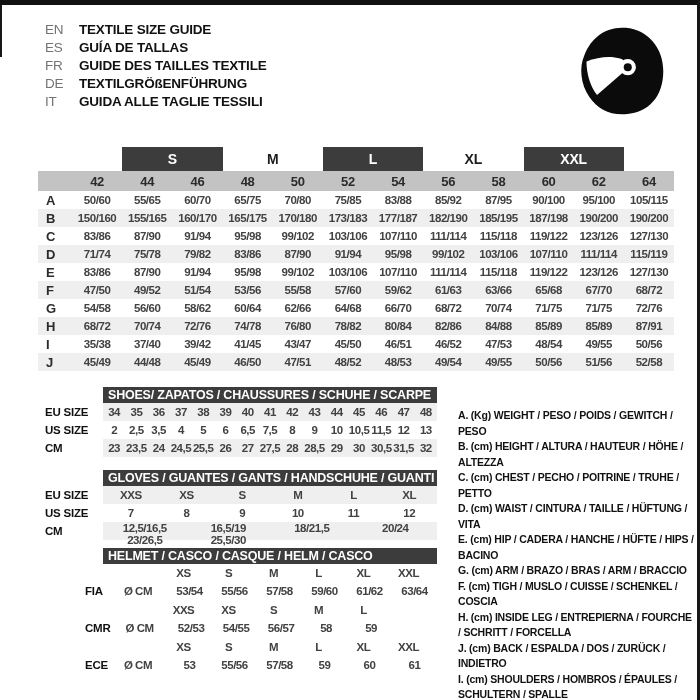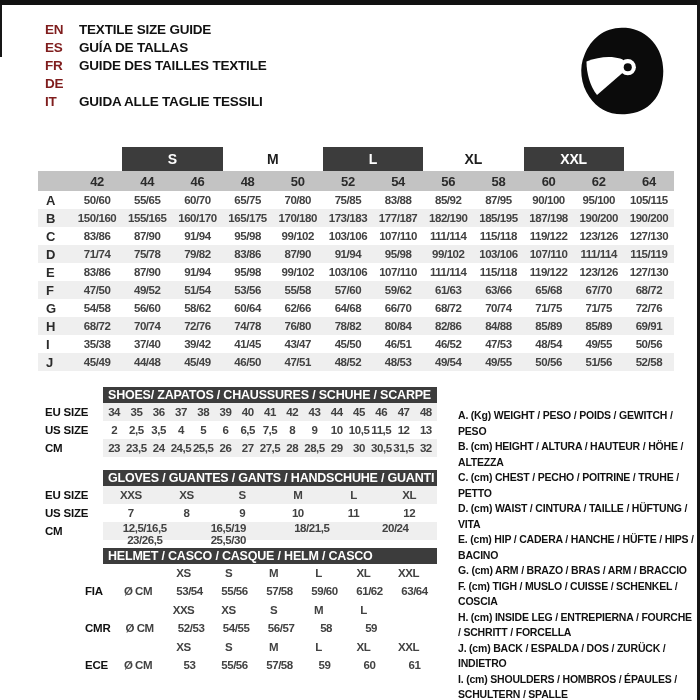--- a/index.html
+++ b/index.html
@@ -6,21 +6,21 @@
   .page{position:relative;width:700px;height:700px;background:#ffffff;overflow:hidden;
         font-family:"Liberation Sans","DejaVu Sans",sans-serif;}
   
   .top-border{position:absolute;left:0;top:0;width:700px;height:5px;background:#111;}
   .right-border{position:absolute;right:0;top:0;width:3px;height:700px;background:#161616;}
   .left-stub{position:absolute;left:0;top:5px;width:2px;height:52px;background:#161616;}
 
   
   .lang-header{position:absolute;left:45px;top:20px;}
   .lang-row{display:flex;height:18px;align-items:center;}
-  .lang-code{width:34px;font-weight:bold;font-size:13.5px;color:#7f1d1d;letter-spacing:-0.2px;}
+  .lang-code{width:34px;font-weight:normal;font-size:13.5px;color:#737373;letter-spacing:-0.2px;}
   .lang-text{font-weight:bold;font-size:13.5px;color:#111;letter-spacing:-0.2px;white-space:nowrap;}
 
   .helmet-icon{position:absolute;left:574px;top:20px;width:96px;height:104px;}
 
   
   .main-table{position:absolute;left:38px;top:147px;width:636px;}
   .group-row,.band-row,.trow{display:grid;grid-template-columns:34px repeat(12,1fr);}
   .group-row{height:24px;}
   .group{display:flex;align-items:center;justify-content:center;
          font-weight:bold;font-size:14px;color:#1d1d1d;letter-spacing:-0.2px;}
@@ -73,20 +73,21 @@
       <div class="lang-row">
         <span class="lang-code">ES</span>
         <span class="lang-text">GUÍA DE TALLAS</span>
       </div>
       <div class="lang-row">
         <span class="lang-code">FR</span>
         <span class="lang-text">GUIDE DES TAILLES TEXTILE</span>
       </div>
       <div class="lang-row">
         <span class="lang-code">DE</span>
+        <span class="lang-text">TEXTILGRÖßENFÜHRUNG</span>
       </div>
       <div class="lang-row">
         <span class="lang-code">IT</span>
         <span class="lang-text">GUIDA ALLE TAGLIE TESSILI</span>
       </div>
     </header>
 
   <div class="helmet-icon">
     <svg viewBox="0 0 100 100" width="96" height="104" aria-hidden="true">
       <path d="M54,4 C77,6 93,25 93,49 C93,75 78,93 53,94 C37,95 24,88 16,76 C7,63 5,45 11,32 C18,14 34,2 54,4 Z" fill="#0b0b0b"></path>
@@ -231,21 +232,21 @@
           <div class="vcell">70/74</div>
           <div class="vcell">72/76</div>
           <div class="vcell">74/78</div>
           <div class="vcell">76/80</div>
           <div class="vcell">78/82</div>
           <div class="vcell">80/84</div>
           <div class="vcell">82/86</div>
           <div class="vcell">84/88</div>
           <div class="vcell">85/89</div>
           <div class="vcell">85/89</div>
-          <div class="vcell">69/91</div>
+          <div class="vcell">87/91</div>
         </div>
         <div class="trow">
           <div class="lcell">I</div>
           <div class="vcell">35/38</div>
           <div class="vcell">37/40</div>
           <div class="vcell">39/42</div>
           <div class="vcell">41/45</div>
           <div class="vcell">43/47</div>
           <div class="vcell">45/50</div>
           <div class="vcell">46/51</div>

